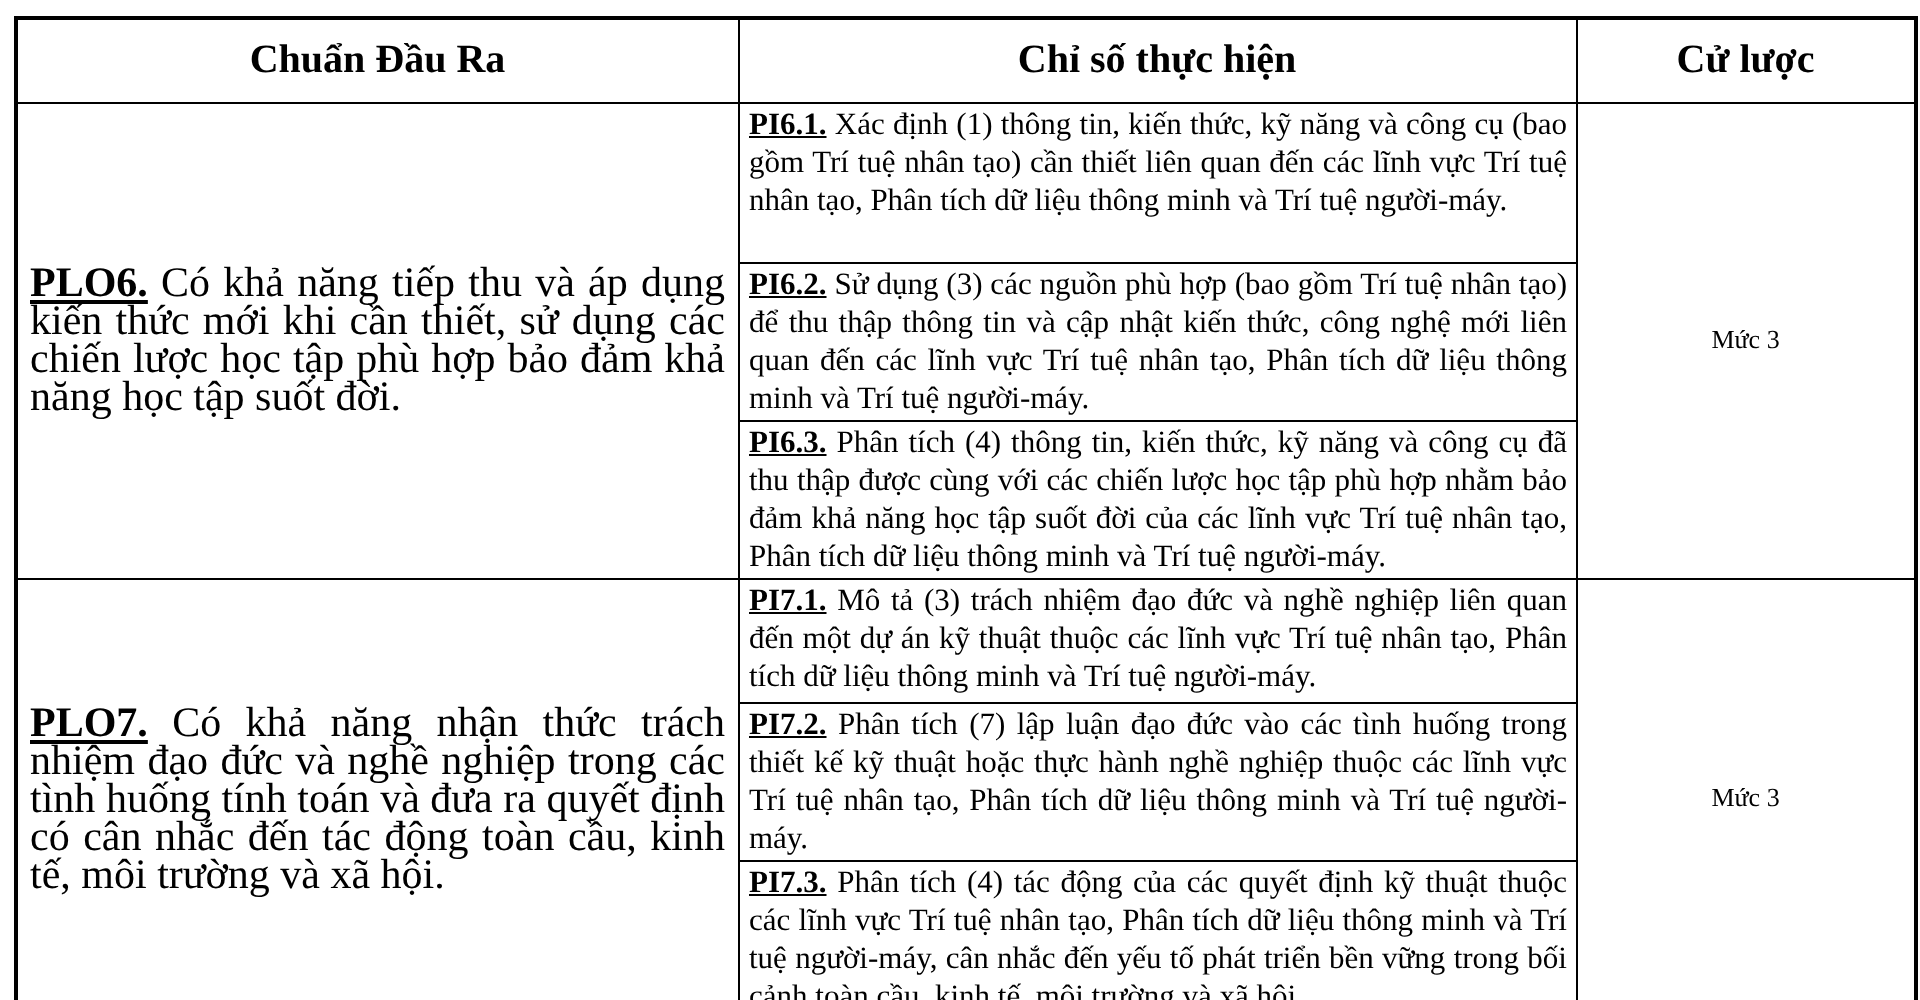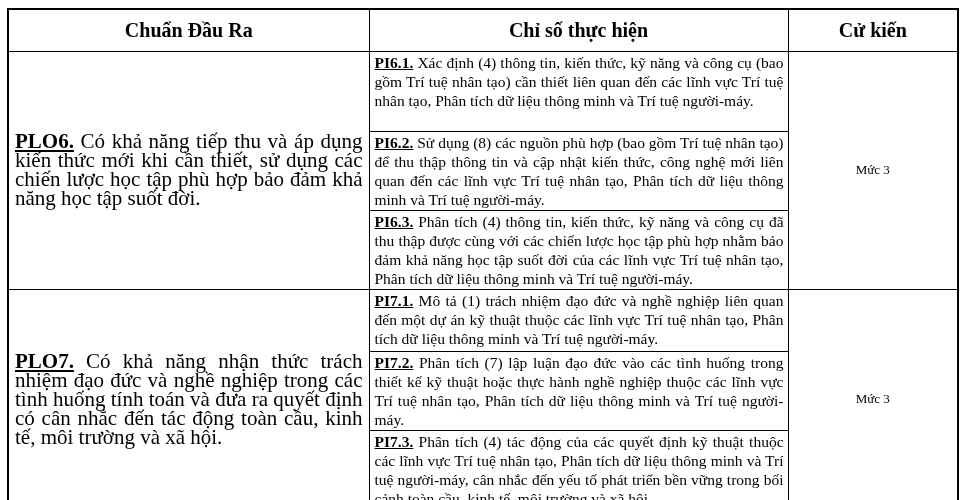--- a/index.html
+++ b/index.html
@@ -71,55 +71,55 @@
   <table class="plo-table">
     <colgroup>
       <col style="width:361px">
       <col style="width:419px">
       <col style="width:170px">
     </colgroup>
     <thead>
       <tr class="r-head">
         <th>Chuẩn Đầu Ra</th>
         <th>Chỉ số thực hiện</th>
-        <th>Cử kiến</th>
+        <th>Cử lược</th>
       </tr>
     </thead>
     <tbody>
       <tr class="r1">
         <td class="plo-cell" rowspan="3">
           <span class="code">PLO6.</span>
           <span>Có khả năng tiếp thu và áp dụng kiến thức mới khi cần thiết, sử dụng các chiến lược học tập phù hợp bảo đảm khả năng học tập suốt đời.</span>
         </td>
         <td class="pi-cell">
           <span class="code">PI6.1.</span>
-          <span>Xác định (4) thông tin, kiến thức, kỹ năng và công cụ (bao gồm Trí tuệ nhân tạo) cần thiết liên quan đến các lĩnh vực Trí tuệ nhân tạo, Phân tích dữ liệu thông minh và Trí tuệ người-máy.</span>
+          <span>Xác định (1) thông tin, kiến thức, kỹ năng và công cụ (bao gồm Trí tuệ nhân tạo) cần thiết liên quan đến các lĩnh vực Trí tuệ nhân tạo, Phân tích dữ liệu thông minh và Trí tuệ người-máy.</span>
         </td>
         <td class="level-cell" rowspan="3">Mức 3</td>
       </tr>
       <tr class="r2">
         <td class="pi-cell">
           <span class="code">PI6.2.</span>
-          <span>Sử dụng (8) các nguồn phù hợp (bao gồm Trí tuệ nhân tạo) để thu thập thông tin và cập nhật kiến thức, công nghệ mới liên quan đến các lĩnh vực Trí tuệ nhân tạo, Phân tích dữ liệu thông minh và Trí tuệ người-máy.</span>
+          <span>Sử dụng (3) các nguồn phù hợp (bao gồm Trí tuệ nhân tạo) để thu thập thông tin và cập nhật kiến thức, công nghệ mới liên quan đến các lĩnh vực Trí tuệ nhân tạo, Phân tích dữ liệu thông minh và Trí tuệ người-máy.</span>
         </td>
       </tr>
       <tr class="r3">
         <td class="pi-cell">
           <span class="code">PI6.3.</span>
           <span>Phân tích (4) thông tin, kiến thức, kỹ năng và công cụ đã thu thập được cùng với các chiến lược học tập phù hợp nhằm bảo đảm khả năng học tập suốt đời của các lĩnh vực Trí tuệ nhân tạo, Phân tích dữ liệu thông minh và Trí tuệ người-máy.</span>
         </td>
       </tr>
       <tr class="r4">
         <td class="plo-cell" rowspan="3">
           <span class="code">PLO7.</span>
           <span>Có khả năng nhận thức trách nhiệm đạo đức và nghề nghiệp trong các tình huống tính toán và đưa ra quyết định có cân nhắc đến tác động toàn cầu, kinh tế, môi trường và xã hội.</span>
         </td>
         <td class="pi-cell">
           <span class="code">PI7.1.</span>
-          <span>Mô tả (1) trách nhiệm đạo đức và nghề nghiệp liên quan đến một dự án kỹ thuật thuộc các lĩnh vực Trí tuệ nhân tạo, Phân tích dữ liệu thông minh và Trí tuệ người-máy.</span>
+          <span>Mô tả (3) trách nhiệm đạo đức và nghề nghiệp liên quan đến một dự án kỹ thuật thuộc các lĩnh vực Trí tuệ nhân tạo, Phân tích dữ liệu thông minh và Trí tuệ người-máy.</span>
         </td>
         <td class="level-cell" rowspan="3">Mức 3</td>
       </tr>
       <tr class="r5">
         <td class="pi-cell">
           <span class="code">PI7.2.</span>
           <span>Phân tích (7) lập luận đạo đức vào các tình huống trong thiết kế kỹ thuật hoặc thực hành nghề nghiệp thuộc các lĩnh vực Trí tuệ nhân tạo, Phân tích dữ liệu thông minh và Trí tuệ người-máy.</span>
         </td>
       </tr>
       <tr class="r6">

